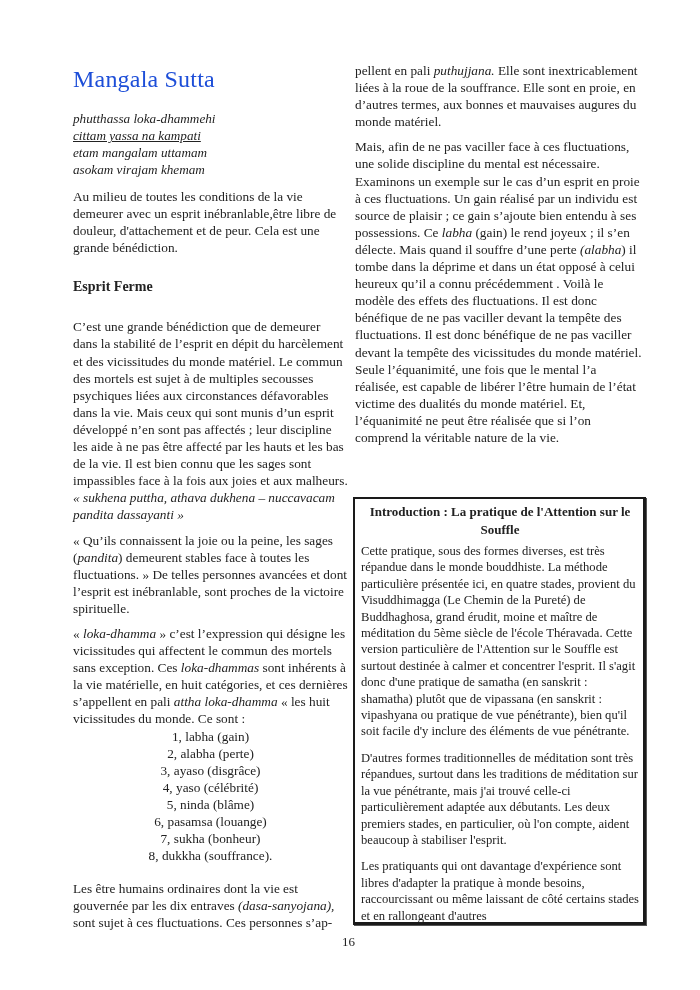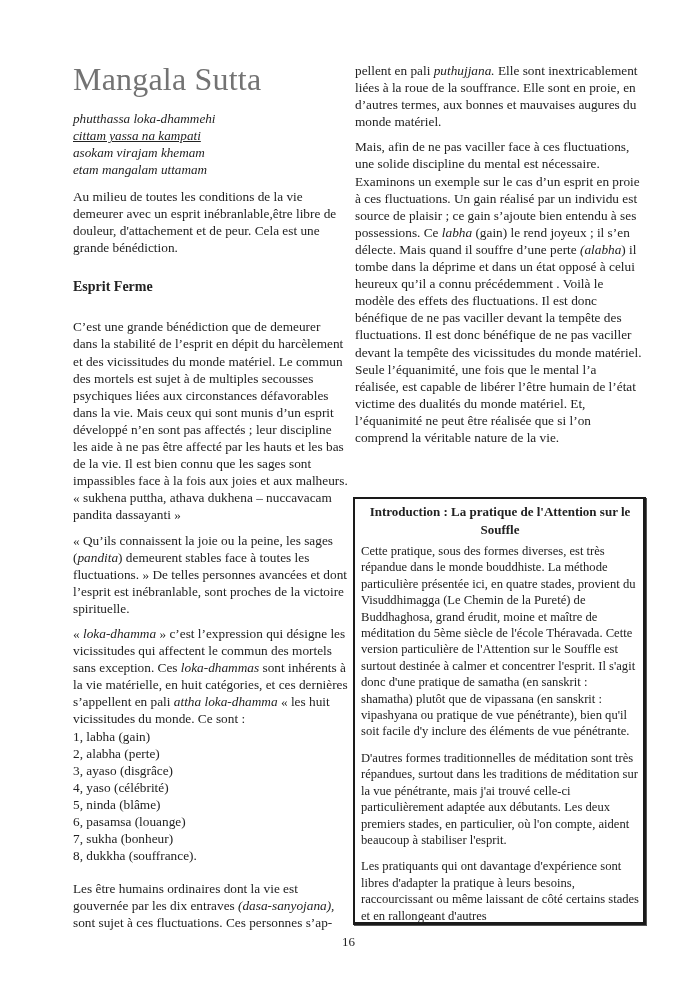--- a/index.html
+++ b/index.html
@@ -3,29 +3,29 @@
   <meta charset="utf-8">
   <style>
     html, body { margin: 0; padding: 0; background: #ffffff; }
     body {
       width: 700px; height: 990px; position: relative; overflow: hidden;
       font-family: "Liberation Serif", "DejaVu Serif", serif;
       color: #222222;
     }
     .col-left { position: absolute; left: 73px; top: 60px; width: 275px; }
     .col-right { position: absolute; left: 355px; top: 62px; width: 288px; }
-    .title { font-size: 32px; font-weight: normal; margin: 0 0 12px 0; line-height: 38px; color: #737373; letter-spacing: 0.2px; }
+    .title { font-size: 24px; font-weight: normal; margin: 0 0 12px 0; line-height: 38px; color: #1d4ed8; letter-spacing: 0.2px; }
     .verse { font-style: italic; font-size: 13.2px; line-height: 17px; margin: 4px 0 10px 0; }
     .verse div { white-space: nowrap; }
     .verse .ul { text-decoration: underline; }
     p { margin: 0 0 8px 0; font-size: 13.3px; line-height: 17.1px; }
     .heading { font-weight: bold; font-size: 14px; margin: 22px 0 22px 0; line-height: 18px; }
-    .quote { }
+    .quote { font-style: italic; }
     .list { margin: 0 0 16px 0; font-size: 13.3px; line-height: 17.1px; }
-    .list div { white-space: nowrap; }
+    .list div { white-space: nowrap; text-align: center; }
     .box {
       position: absolute; left: 353px; top: 497px; width: 278px; height: 421px;
       border: 2px solid #1a1a1a; border-right-width: 3px; border-bottom-width: 3px;
       box-shadow: 1px 1px 0 #555;
       padding: 2px 4px 0 6px; box-sizing: content-box;
     }
     .box-title { font-weight: bold; font-size: 13px; line-height: 18px; text-align: center; margin: 2px 0 0 0; }
     .box p { font-size: 12.6px; line-height: 16.4px; margin: 0 0 10px 0; }
     .box p.first { margin-top: 4px; }
     .page-number { position: absolute; left: 342px; top: 934px; font-size: 13px; }
@@ -33,22 +33,22 @@
   </style>
 </head>
 <body>
 
 <div class="col-left">
   <h1 class="title">Mangala Sutta</h1>
 
   <div class="verse">
     <div>phutthassa loka-dhammehi</div>
     <div class="ul">cittam yassa na kampati</div>
+    <div>etam mangalam uttamam</div>
     <div>asokam virajam khemam</div>
-    <div>etam mangalam uttamam</div>
   </div>
 
   <p>Au milieu de toutes les conditions de la vie demeurer avec un esprit inébranlable,être libre de douleur, d'attachement et de peur. Cela est une grande bénédiction.</p>
 
   <div class="heading">Esprit Ferme</div>
 
   <p style="margin-bottom:0">C’est une grande bénédiction que de demeurer dans la stabilité de l’esprit en dépit du harcèlement et des vicissitudes du monde matériel. Le commun des mortels est sujet à de multiples secousses psychiques liées aux circonstances défavorables dans la vie. Mais ceux qui sont munis d’un  esprit développé n’en sont pas affectés ; leur discipline les aide à ne pas être affecté par les hauts et les bas de la vie. Il est bien connu que les  sages sont impassibles face à la fois aux joies et aux malheurs.</p>
   <p class="quote">« sukhena puttha, athava dukhena – nuccavacam pandita dassayanti »</p>
 
   <p><span>« Qu’ils connaissent la joie ou la peine, les sages (</span><span class="i">pandita</span><span>) demeurent stables face à toutes les fluctuations. » De telles personnes avancées et dont l’esprit est inébranlable, sont proches de la victoire spirituelle.</span></p>
@@ -72,16 +72,16 @@
 <div class="col-right">
   <p><span>pellent en pali </span><span class="i">puthujjana.</span><span> Elle sont inextricablement liées à la roue de la souffrance. Elle sont en proie, en d’autres termes, aux  bonnes et mauvaises augures du monde matériel.</span></p>
 
   <p><span>Mais, afin de ne pas vaciller face à ces fluctuations, une solide discipline du mental est nécessaire. Examinons un exemple sur le cas d’un esprit en proie à ces fluctuations. Un gain réalisé par un individu est source de plaisir ; ce gain s’ajoute bien entendu à ses possessions. Ce </span><span class="i">labha</span><span> (gain) le rend joyeux ; il s’en délecte. Mais quand il souffre d’une perte </span><span class="i">(alabha</span><span>) il tombe dans la déprime et dans un état opposé à celui heureux qu’il a connu précédemment . Voilà le modèle des effets des fluctuations. Il est donc bénéfique de ne pas vaciller devant la tempête des fluctuations. Il est donc bénéfique de ne pas vaciller devant la tempête des vicissitudes du monde matériel. Seule l’équanimité, une fois que le mental l’a réalisée,  est capable de libérer l’être humain de l’état victime des dualités du monde matériel. Et, l’équanimité ne peut être réalisée que si l’on comprend la véritable nature de la vie.</span></p>
 </div>
 
 <div class="box">
   <div class="box-title">Introduction : La pratique de l'Attention sur le Souffle</div>
   <p class="first">Cette pratique, sous des formes diverses, est très répandue dans le monde bouddhiste. La méthode particulière présentée ici, en quatre stades, provient du Visuddhimagga (Le Chemin de la Pureté) de Buddhaghosa, grand érudit, moine et maître de méditation du 5ème siècle de l'école Théravada. Cette version particulière de l'Attention sur le Souffle est surtout destinée à calmer et concentrer l'esprit. Il s'agit donc d'une pratique de samatha (en sanskrit : shamatha) plutôt que de vipassana (en sanskrit : vipashyana ou pratique de vue pénétrante), bien qu'il soit facile d'y inclure des éléments de vue pénétrante.</p>
   <p>D'autres formes traditionnelles de méditation sont très répandues, surtout dans les traditions de méditation sur la vue pénétrante, mais j'ai trouvé celle-ci particulièrement adaptée aux débutants. Les deux premiers stades, en particulier, où l'on compte, aident beaucoup à stabiliser l'esprit.</p>
-  <p>Les pratiquants qui ont davantage d'expérience sont libres d'adapter la pratique à leurs besoins, raccourcissant ou même laissant de côté certains stades et en rallongeant d'autres</p>
+  <p>Les pratiquants qui ont davantage d'expérience sont libres d'adapter la pratique à monde besoins, raccourcissant ou même laissant de côté certains stades et en rallongeant d'autres</p>
 </div>
 
 <div class="page-number">16</div>
 
 </body></html>

